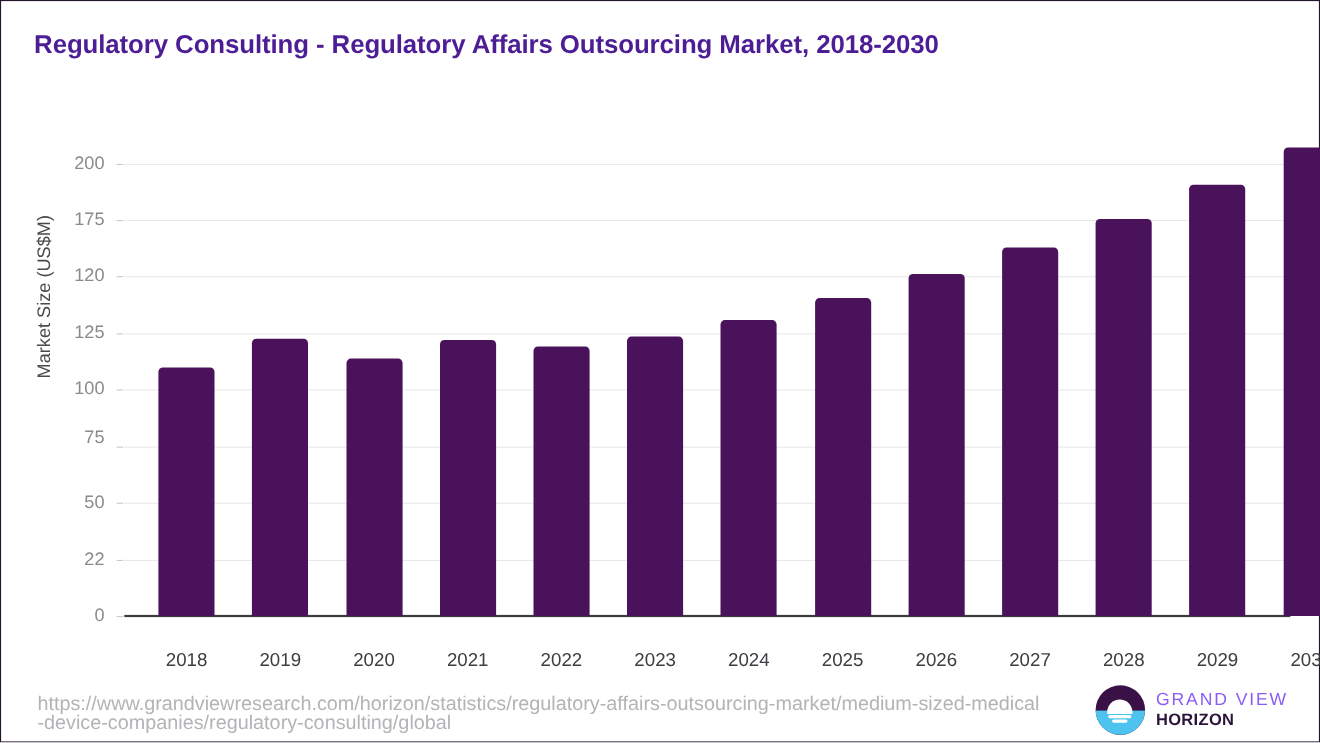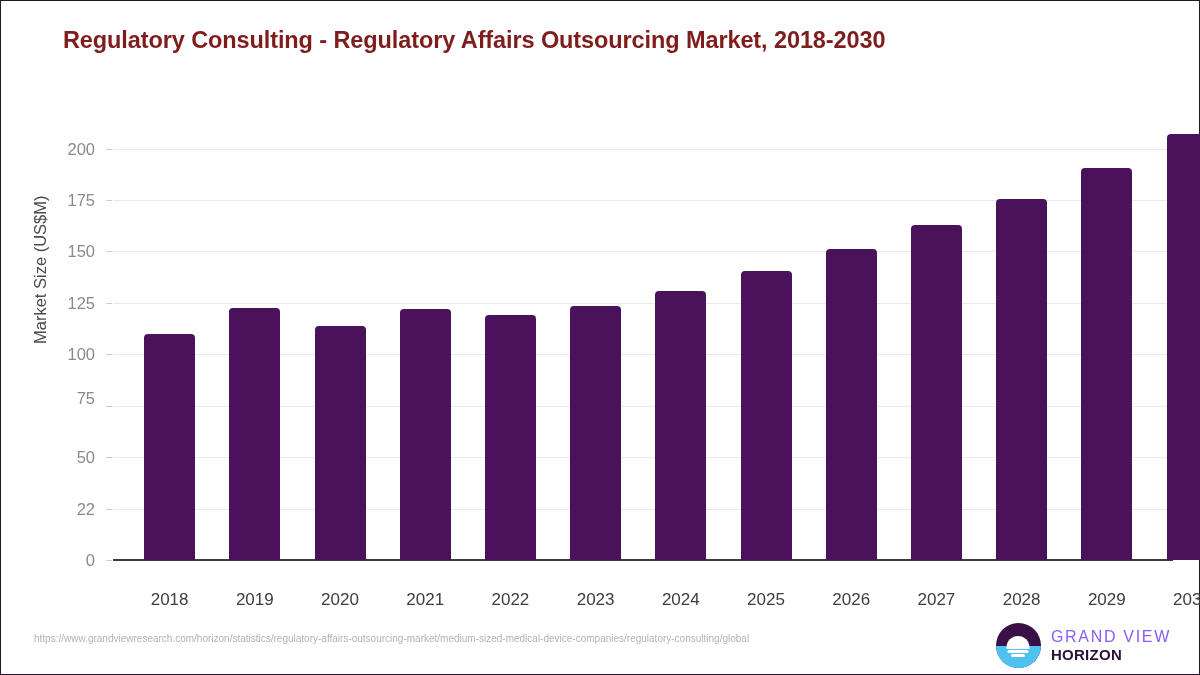--- a/index.html
+++ b/index.html
@@ -14,24 +14,23 @@
     width: 1200px; height: 675px;
     background: #ffffff;
     border: 1px solid #241530;
   }
   
   .chart-title {
     position: absolute;
     left: 30px; top: 26px;
     font-size: 23.5px;
     font-weight: bold;
-    color: #7f1d1d;
+    color: #4c1d95;
     letter-spacing: -0.1px;
     white-space: nowrap;
-    margin-left: 32px;
   }
   
   .plot-area {
     position: absolute;
     left: 112px;  top: 127px;
     width: 1060px; height: 432px;
   }
   .gridline {
     position: absolute;
     left: 0; width: 100%;
@@ -88,21 +87,21 @@
     color: #3d3d42;
     white-space: nowrap;
     transform: translateX(-50%);
     margin-top: 12px;
   }
   
   .footer-url {
     position: absolute;
     left: 33px; top: 629px;
     width: 915px;
-    font-size: 10px;
+    font-size: 18px;
     line-height: 18px;
     color: #b3b3b8;
     word-break: break-all;
   }
   .logo {
     position: absolute;
     right: 28px; top: 622px;
     display: flex;
     align-items: center;
     gap: 10px;
@@ -177,21 +176,21 @@
         <div class="gridline" style="top: 277.714px;"></div>
         <div class="ytick-label" style="top: 270px;">75</div>
         <div class="ytick-dash" style="top: 277.714px;"></div>
         <div class="gridline" style="top: 226.286px;"></div>
         <div class="ytick-label" style="top: 226.286px;">100</div>
         <div class="ytick-dash" style="top: 226.286px;"></div>
         <div class="gridline" style="top: 174.857px;"></div>
         <div class="ytick-label" style="top: 174.857px;">125</div>
         <div class="ytick-dash" style="top: 174.857px;"></div>
         <div class="gridline" style="top: 123.429px;"></div>
-        <div class="ytick-label" style="top: 123.429px;">150</div>
+        <div class="ytick-label" style="top: 123.429px;">120</div>
         <div class="ytick-dash" style="top: 123.429px;"></div>
         <div class="gridline" style="top: 72px;"></div>
         <div class="ytick-label" style="top: 72px;">175</div>
         <div class="ytick-dash" style="top: 72px;"></div>
         <div class="gridline" style="top: 20.5714px;"></div>
         <div class="ytick-label" style="top: 20.5714px;">200</div>
         <div class="ytick-dash" style="top: 20.5714px;"></div>
       </div>
     <div class="axis-zero"></div>
     <div class="bars-layer" id="bars-layer">

